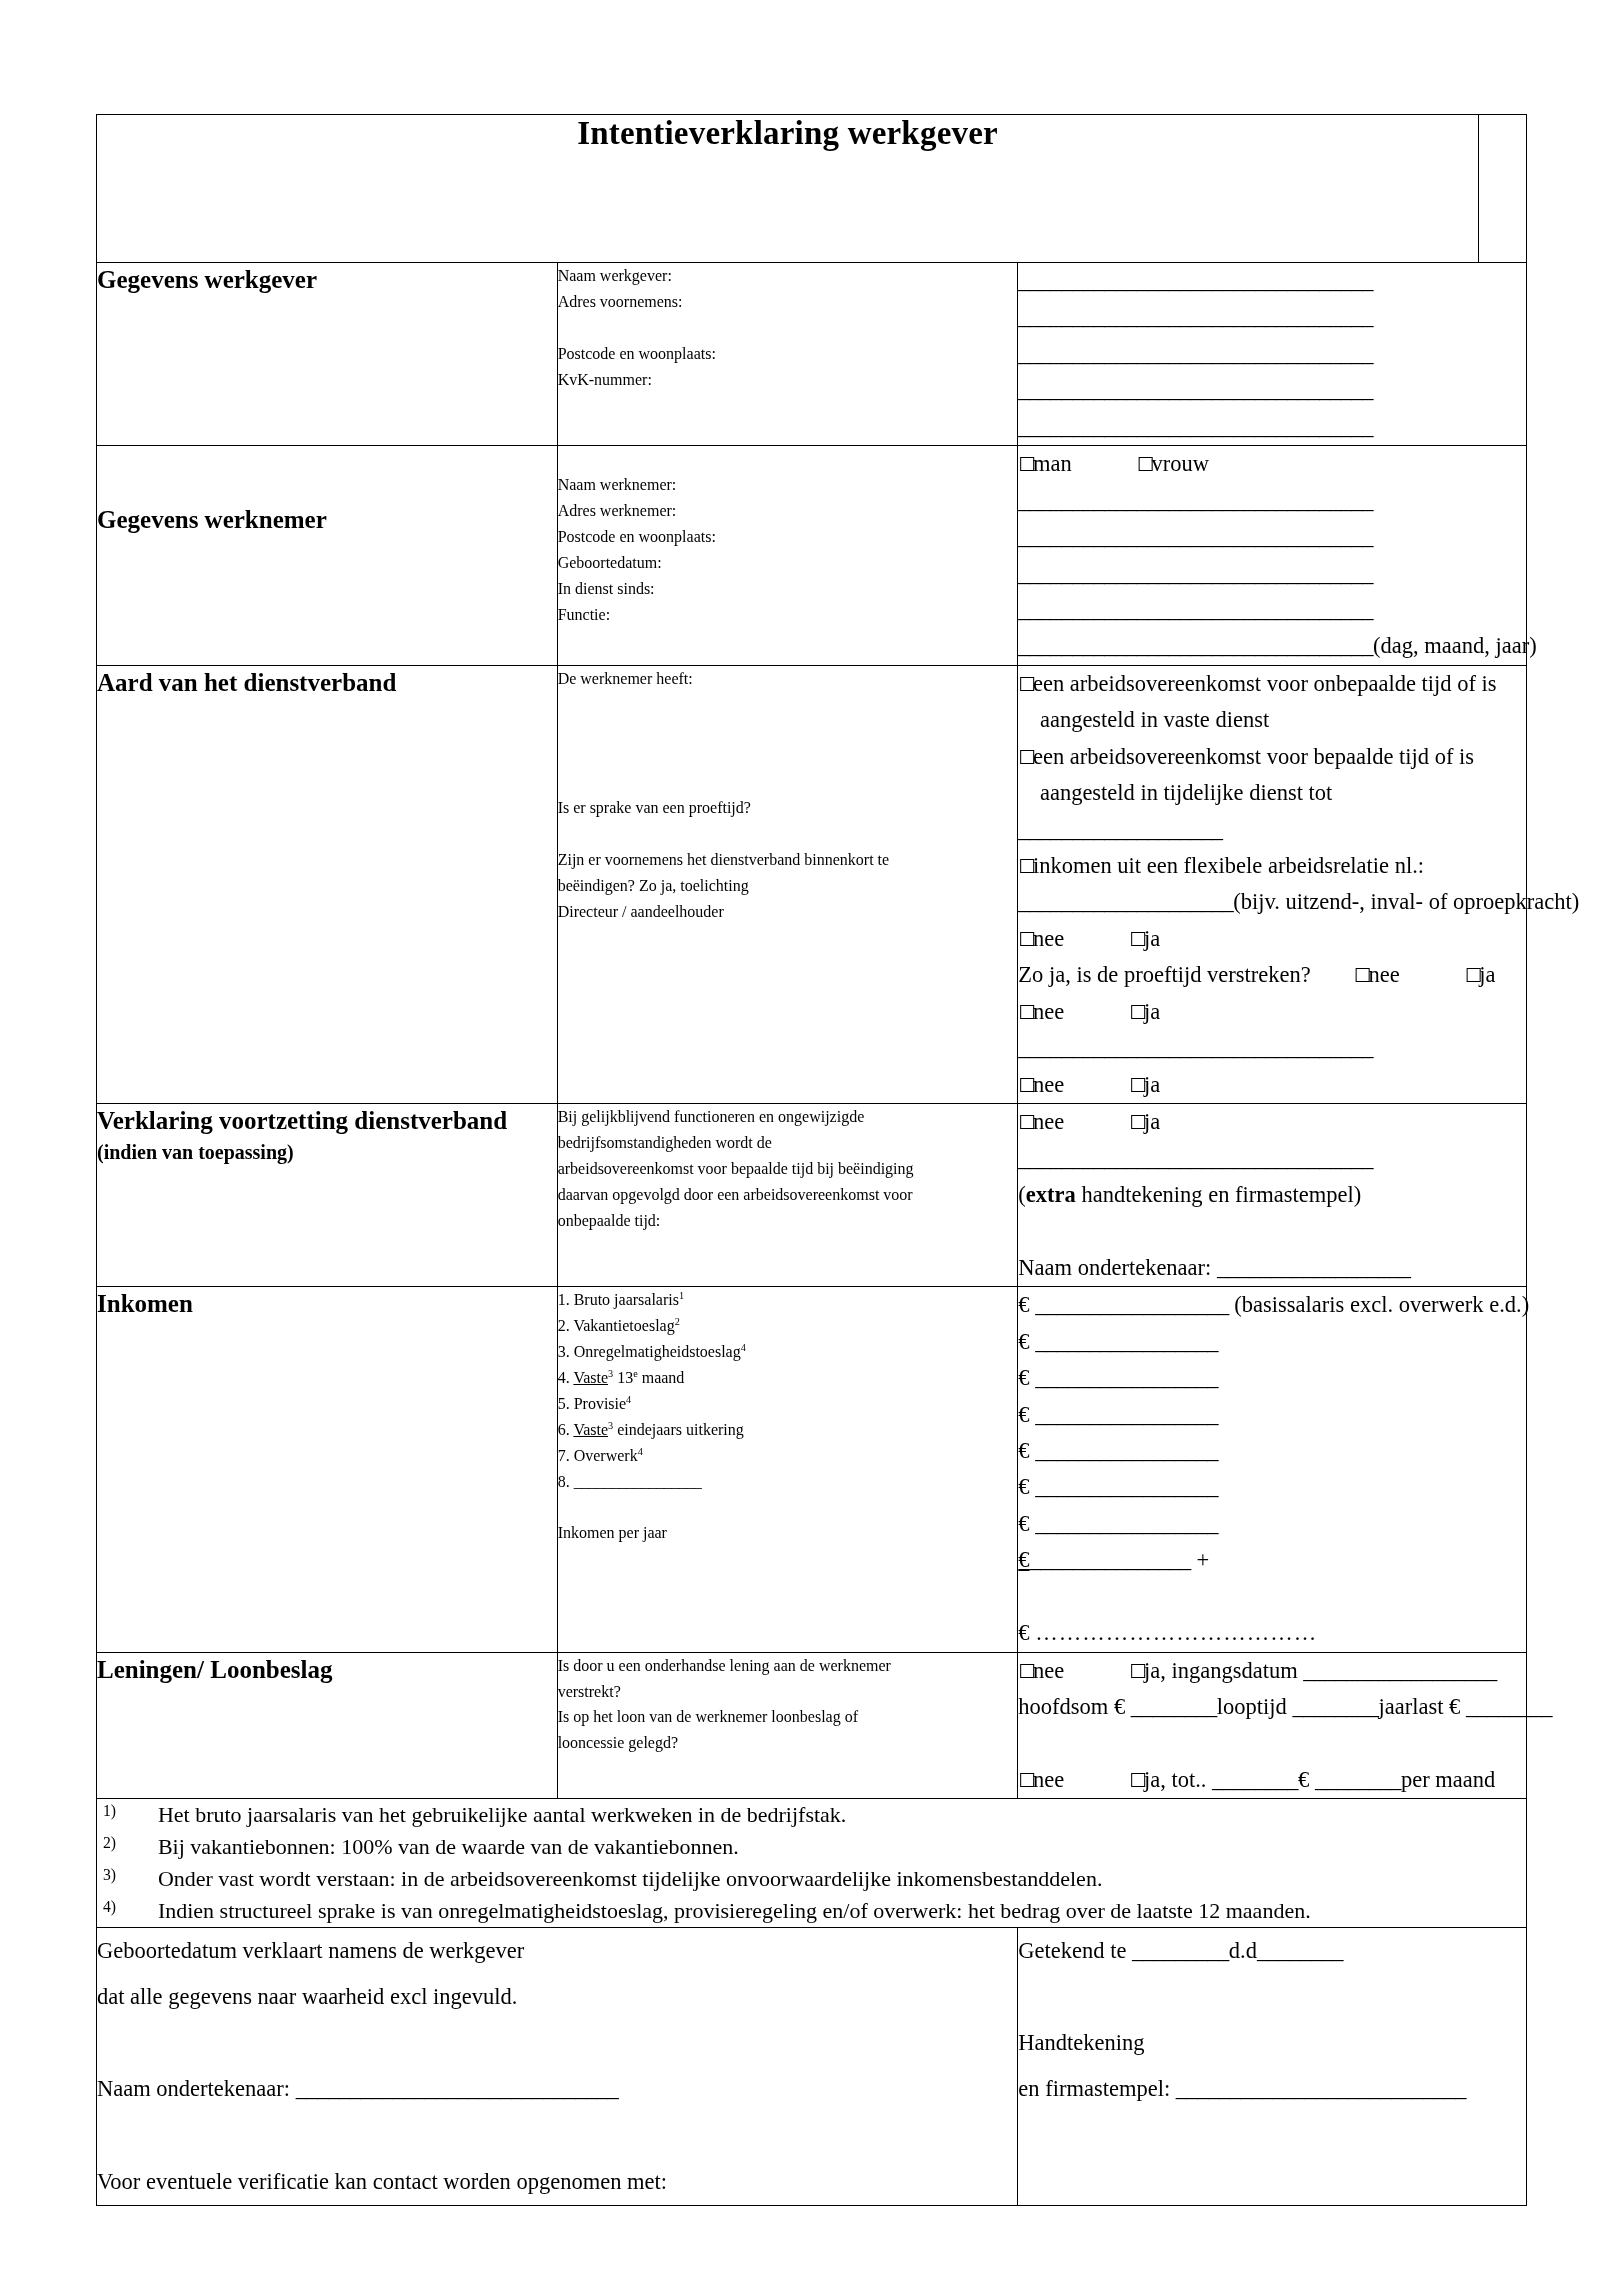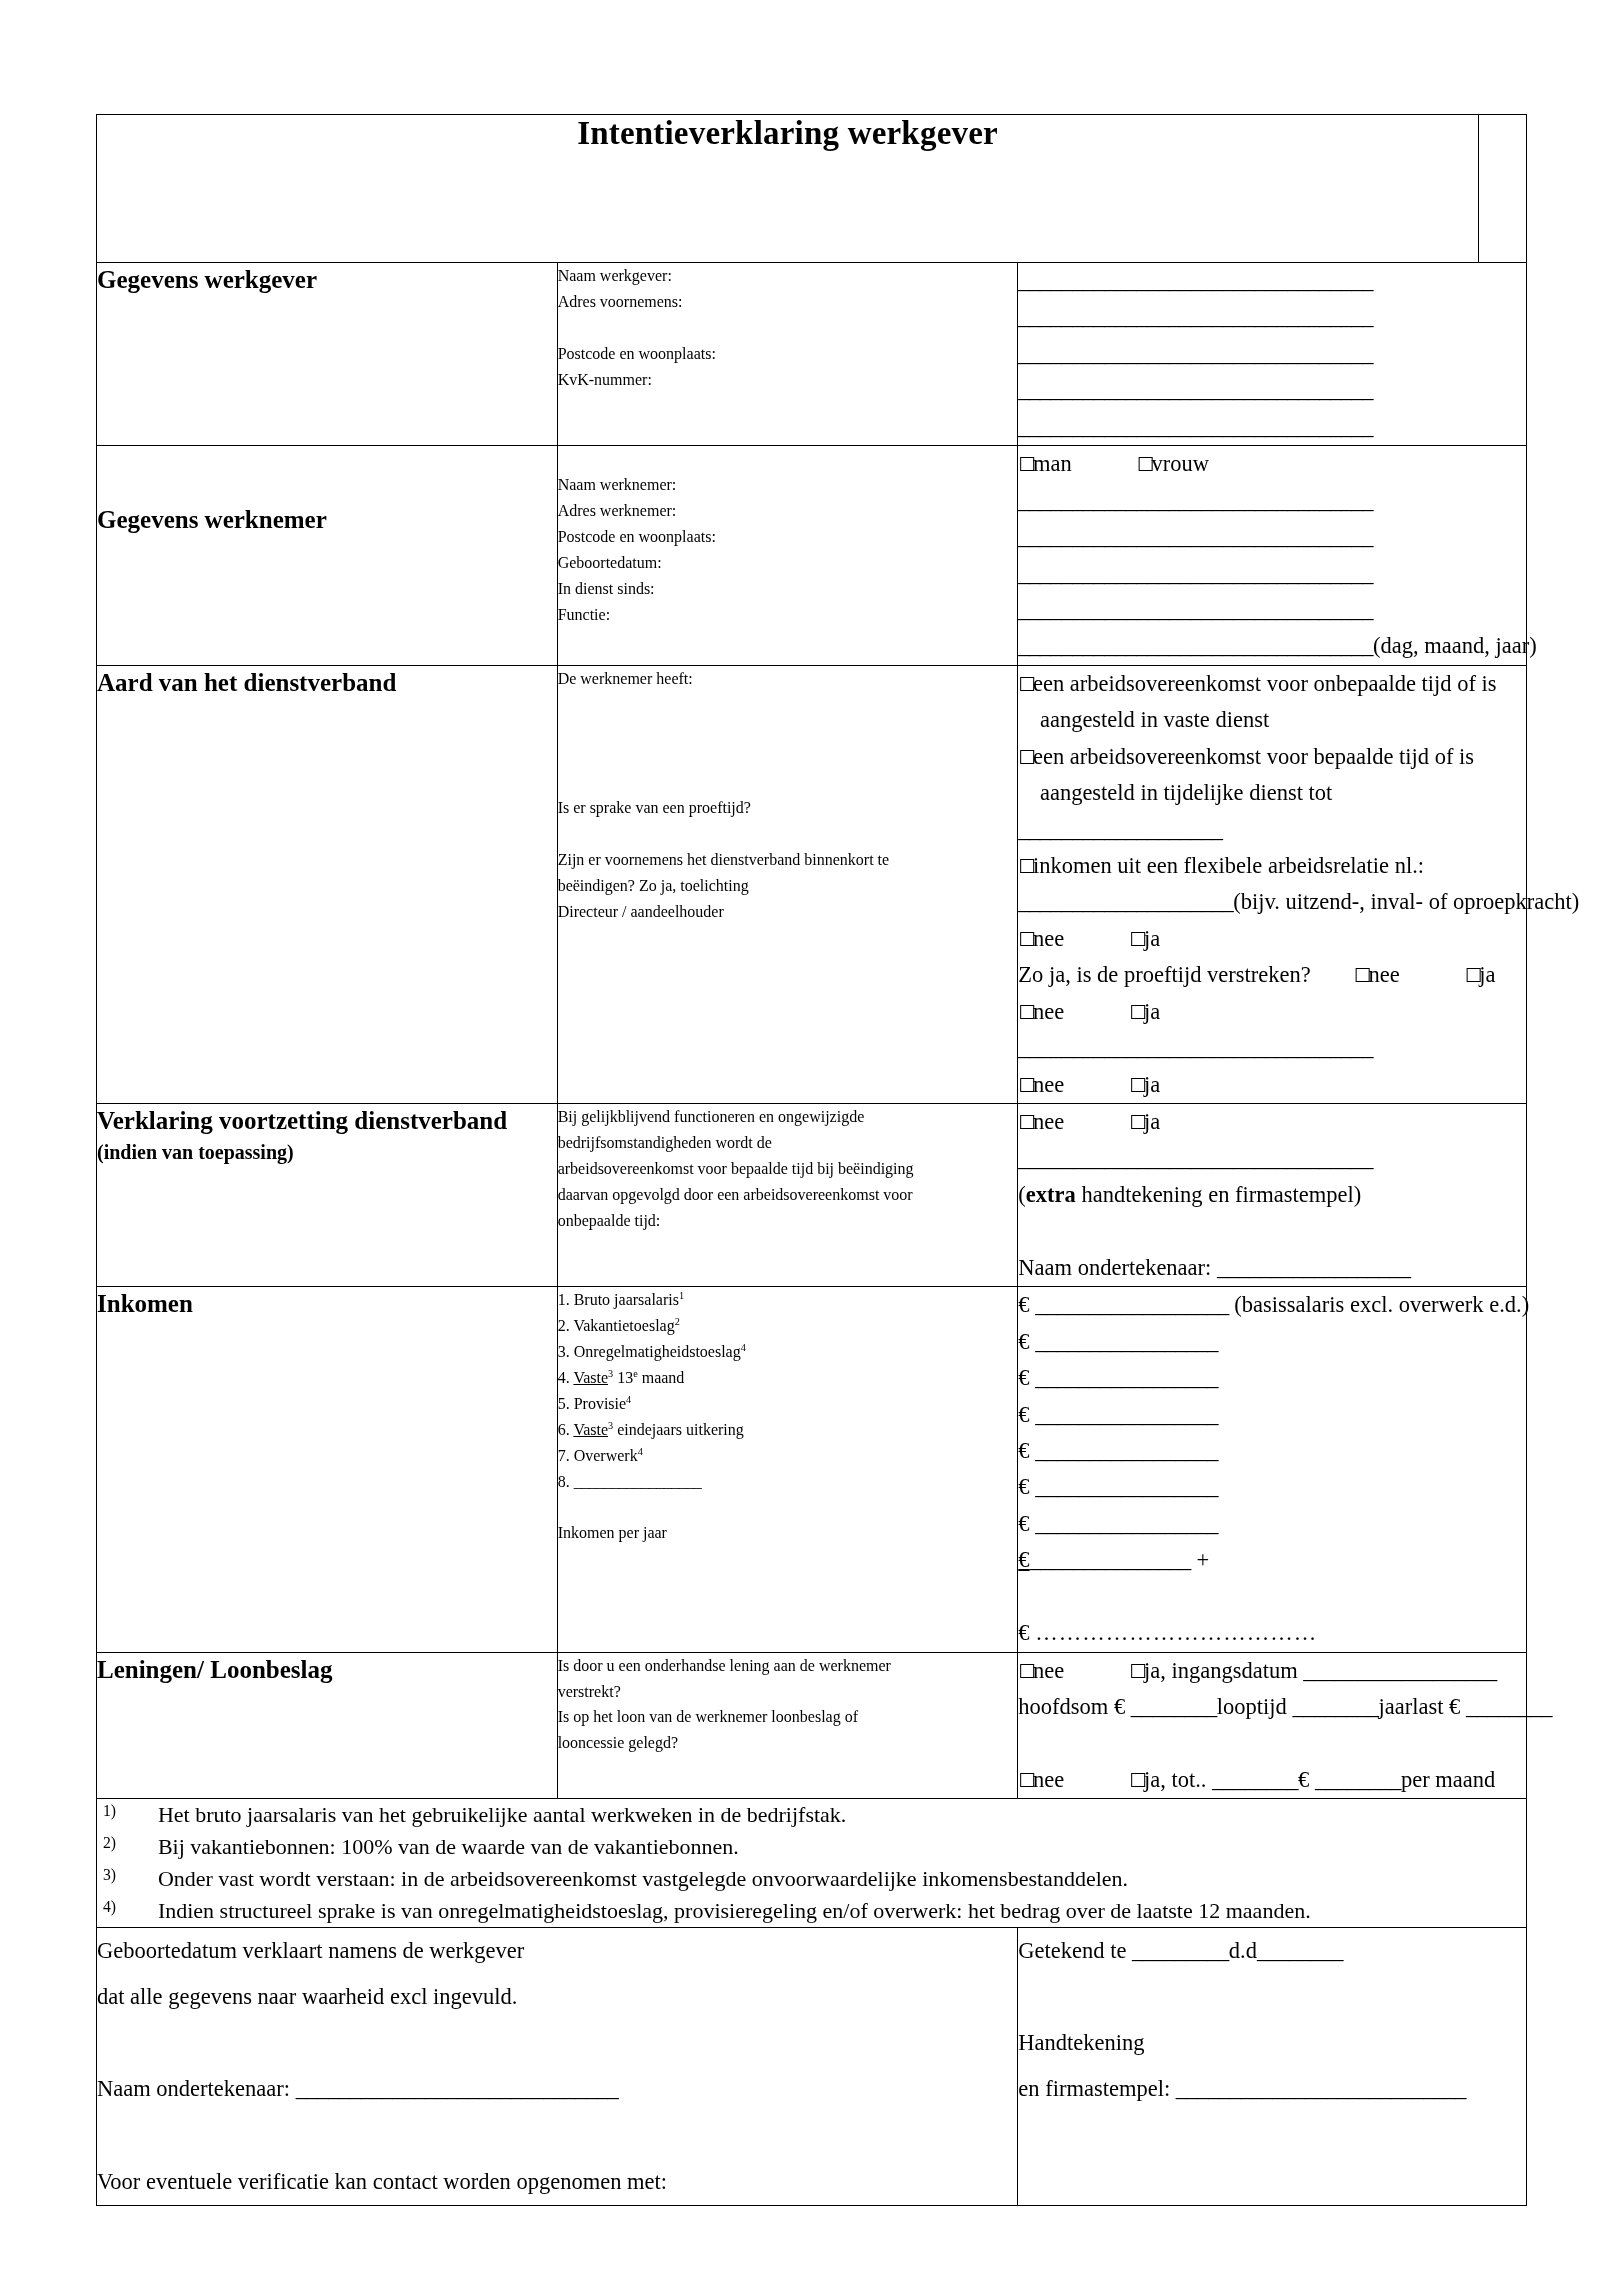--- a/index.html
+++ b/index.html
@@ -275,21 +275,21 @@
                   <tr>
             <td class="num">1)</td>
             <td>Het bruto jaarsalaris van het gebruikelijke aantal werkweken in de bedrijfstak.</td>
           </tr>
           <tr>
             <td class="num">2)</td>
             <td>Bij vakantiebonnen: 100% van de waarde van de vakantiebonnen.</td>
           </tr>
           <tr>
             <td class="num">3)</td>
-            <td>Onder vast wordt verstaan: in de arbeidsovereenkomst vastgelegde onvoorwaardelijke inkomensbestanddelen.</td>
+            <td>Onder vast wordt verstaan: in de arbeidsovereenkomst tijdelijke onvoorwaardelijke inkomensbestanddelen.</td>
           </tr>
           <tr>
             <td class="num">4)</td>
             <td>Indien structureel sprake is van onregelmatigheidstoeslag, provisieregeling en/of overwerk: het bedrag over de laatste 12 maanden.</td>
           </tr>
         </tbody>
               </table>
       </td>
     </tr>
 

